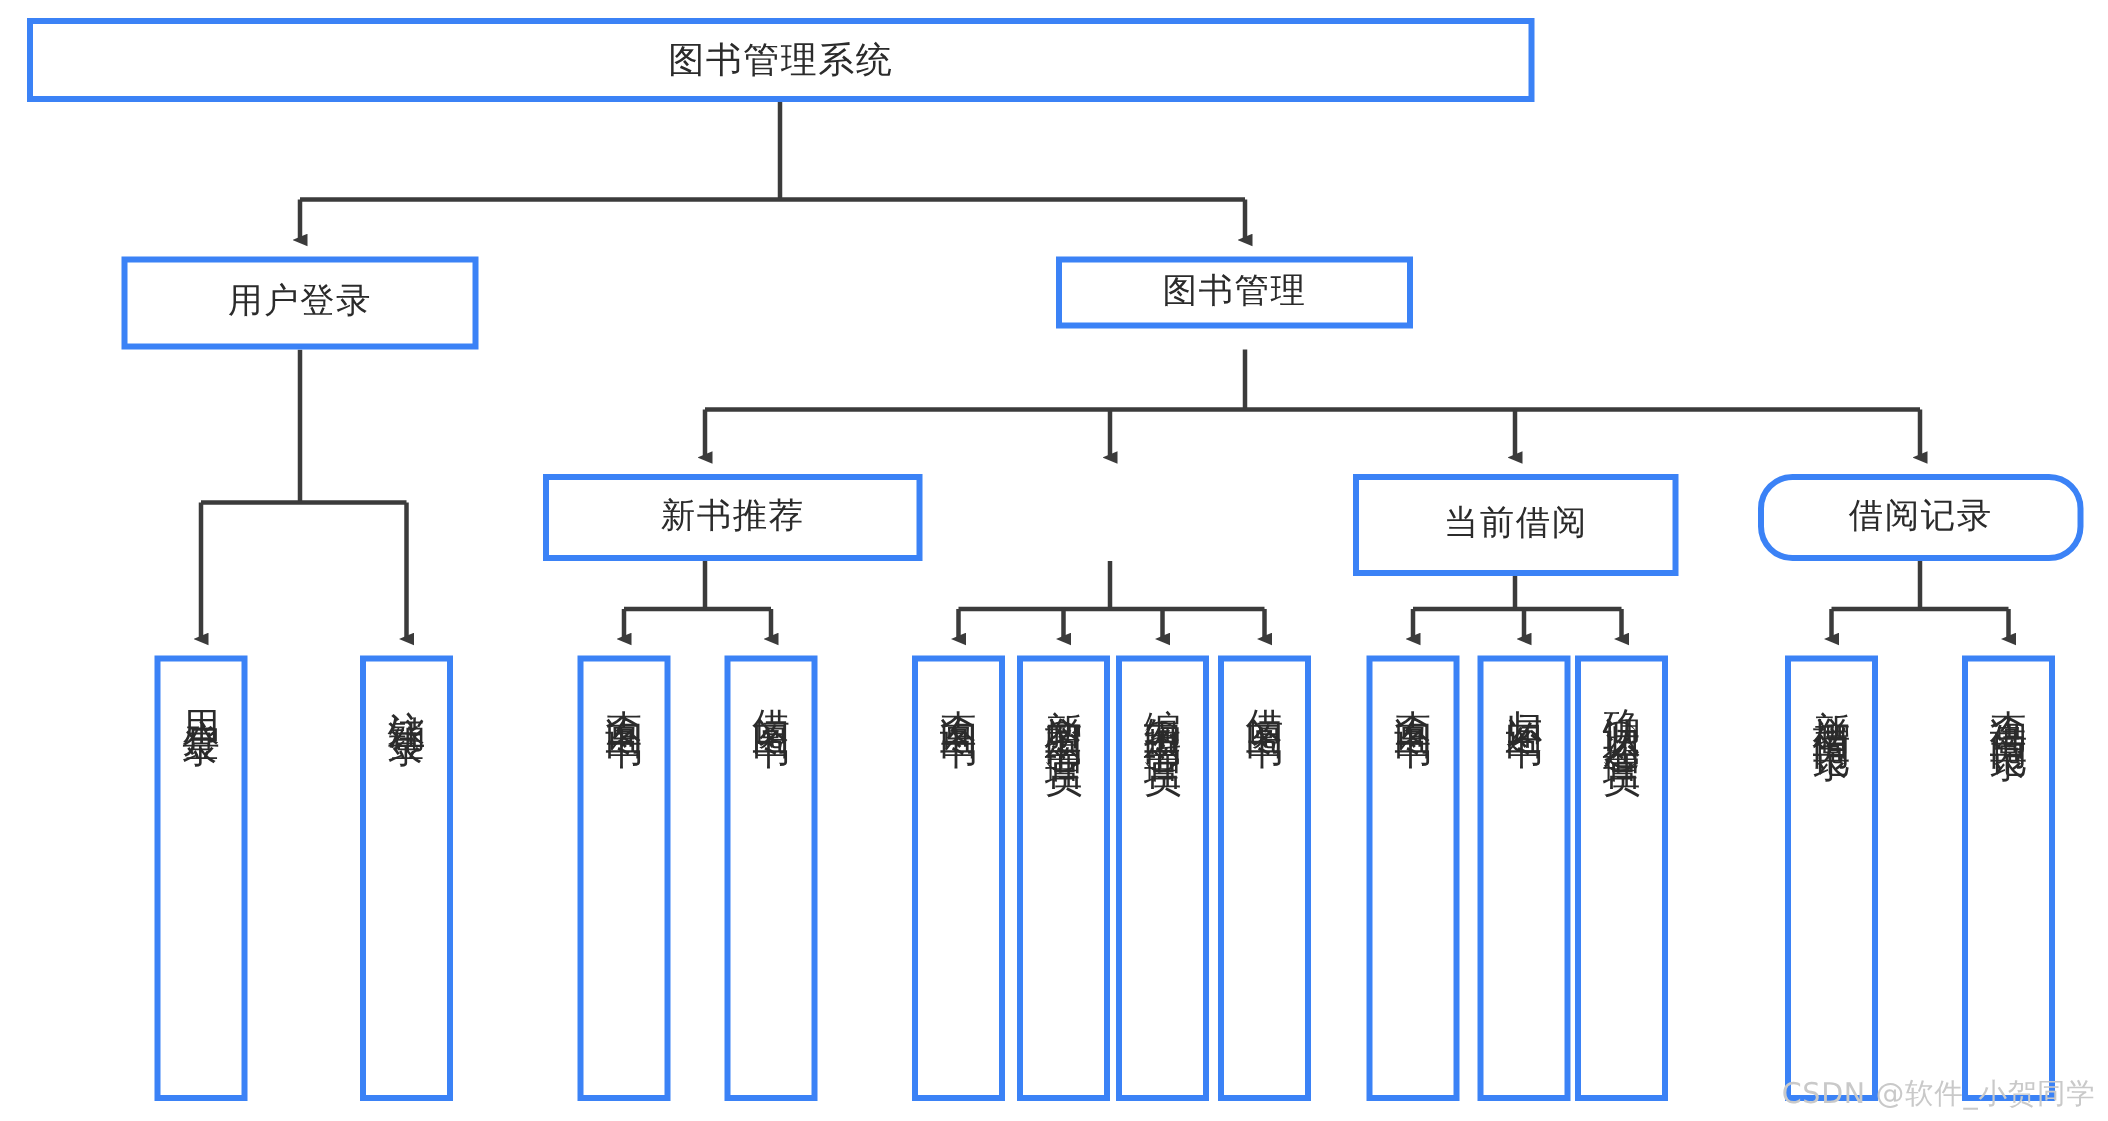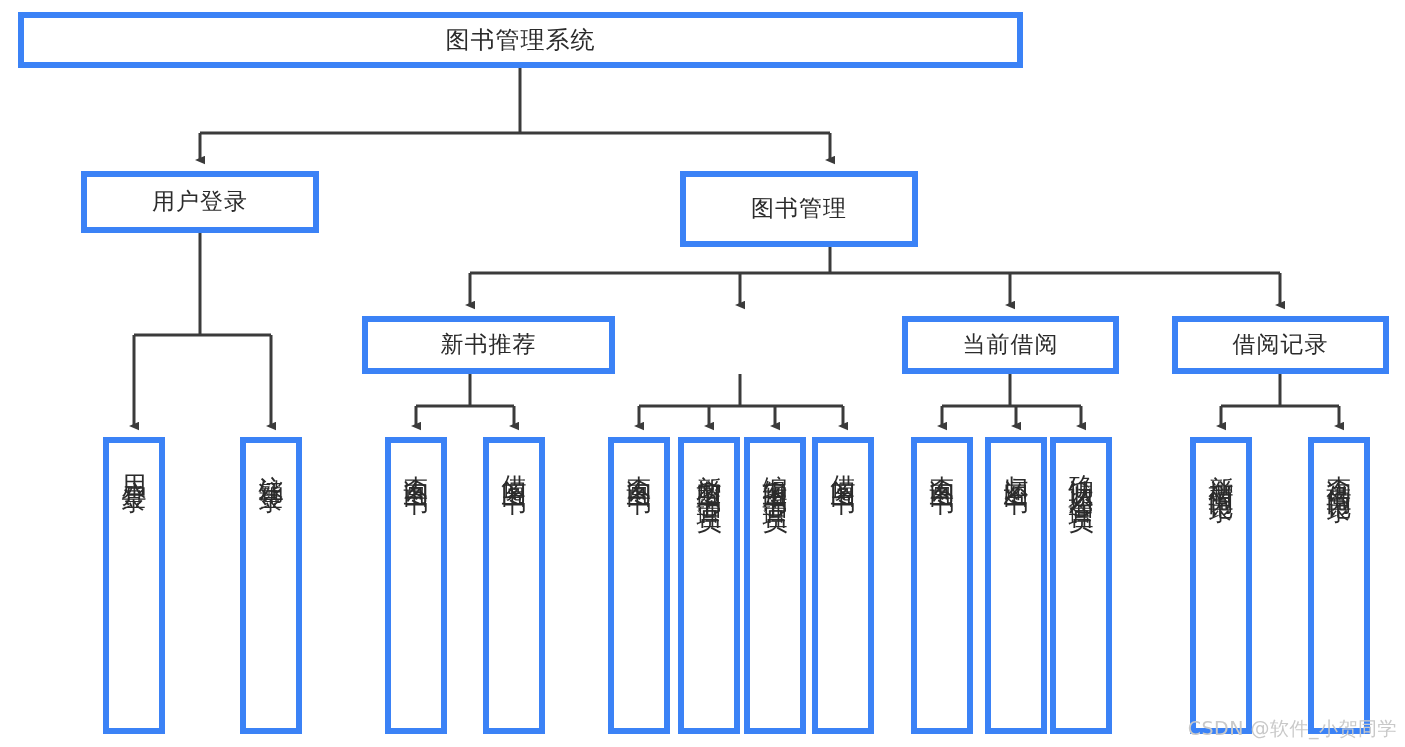--- a/index.html
+++ b/index.html
@@ -23,21 +23,21 @@
     left: 0;
     top: 0;
     width: 1405px;
     height: 747px;
     pointer-events: none;
   }
   .node {
     position: absolute;
     box-sizing: border-box;
     background: #ffffff;
-    border: 6px solid #3b82f6;
+    border: 4px solid #3b82f6;
     display: flex;
     align-items: center;
     justify-content: center;
     color: #2b2b2b;
   }
   .node .label {
     display: block;
     text-align: center;
     line-height: 1.12;
     white-space: nowrap;
@@ -132,31 +132,31 @@
     </g>
   </svg>
 
   <div class="node h root" style="left:18px; top:12px; width:1005px; height:56px;">
     <span class="label">图书管理系统</span>
   </div>
 
   <div class="node h" style="left:81px; top:171px; width:238px; height:62px;">
     <span class="label">用户登录</span>
   </div>
-  <div class="node h" style="left:680px; top:171px; width:238px; height:76px;">
+  <div class="node h" style="left:704px; top:171px; width:238px; height:48px;">
     <span class="label">图书管理</span>
   </div>
 
   <div class="node h" style="left:362px; top:316px; width:253px; height:58px;">
     <span class="label">新书推荐</span>
   </div>
-  <div class="node h" style="left:902px; top:316px; width:217px; height:58px;">
+  <div class="node h" style="left:902px; top:316px; width:217px; height:68px;">
     <span class="label">当前借阅</span>
   </div>
-  <div class="node h" style="left:1172px; top:316px; width:217px; height:58px;">
+  <div class="node h" style="left:1172px; top:316px; width:217px; height:58px;border-radius:23px;">
     <span class="label">借阅记录</span>
   </div>
 
   <div class="node v" style="left:103px; top:437px; width:62px; height:297px;">
     <span class="label">用户登录</span>
   </div>
   <div class="node v" style="left:240px; top:437px; width:62px; height:297px;">
     <span class="label">注销登录</span>
   </div>
   <div class="node v" style="left:385px; top:437px; width:62px; height:297px;">

